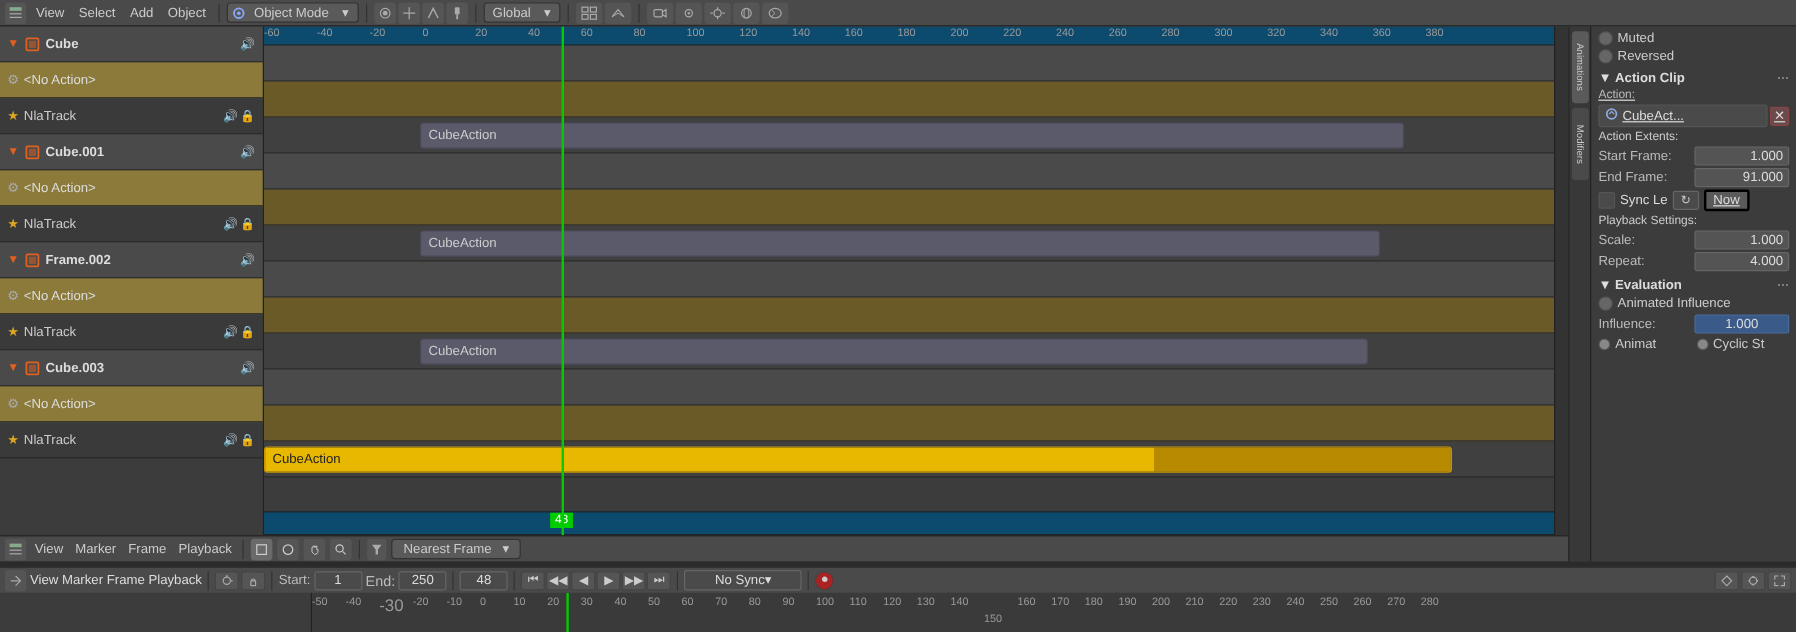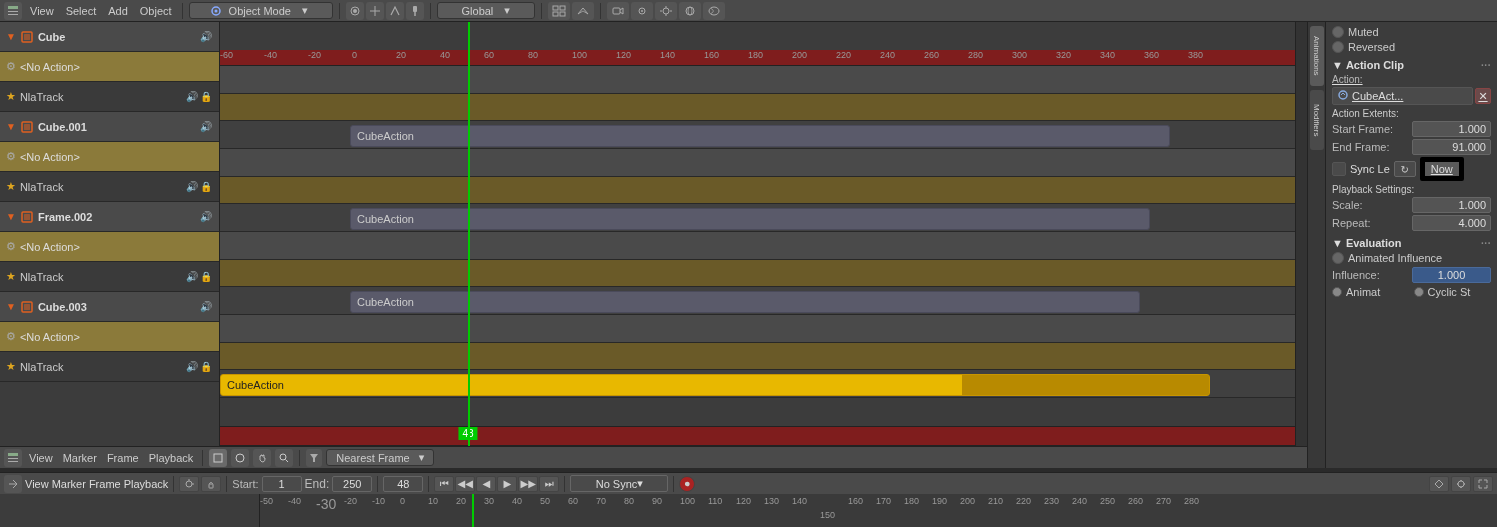--- a/index.html
+++ b/index.html
@@ -38,21 +38,21 @@
       background: #555;
       border-radius: 3px;
       display: flex; align-items: center; justify-content: center;
       color: #aaa;
       font-size: 9px;
     }
     .mode-selector {
       background: #5a5a5a;
       border: 1px solid #333;
       border-radius: 3px;
-      padding: 1px 20px;
+      padding: 1px 3px;
       color: #ccc;
       font-size: 11px;
       display: flex; align-items: center; gap: 3px;
     }
     .toolbar-separator {
       width: 1px;
       height: 16px;
       background: #333;
       margin: 0 2px;
     }
@@ -188,26 +188,25 @@
       top: 0;
       bottom: 0;
       width: 2px;
       background: #00cc00;
       z-index: 10;
     }
 
     
     .timeline-ruler {
       height: 16px;
-      background: #7f1d1d;
+      background: #0c4a6e;
       position: relative;
       border-bottom: 1px solid #222;
       overflow: hidden;
       flex-shrink: 0;
-      margin-top: 28px;
     }
     .ruler-tick {
       position: absolute;
       top: 0;
       font-size: 9px;
       color: #999;
       white-space: nowrap;
     }
 
     
@@ -374,21 +373,21 @@
       border-radius: 2px;
       display: flex;
       align-items: center;
       justify-content: center;
       font-size: 10px;
       color: #ccc;
       cursor: pointer;
     }
     .now-btn {
       background: #5a5a5a;
-      border: 5px solid #000000;
+      border: 2px solid #000000;
       border-radius: 2px;
       padding: 1px 6px;
       font-size: 11px;
       color: #ddd;
       cursor: pointer;
       text-decoration: underline;
     }
     .dot-icon {
       width: 12px;
       height: 12px;

